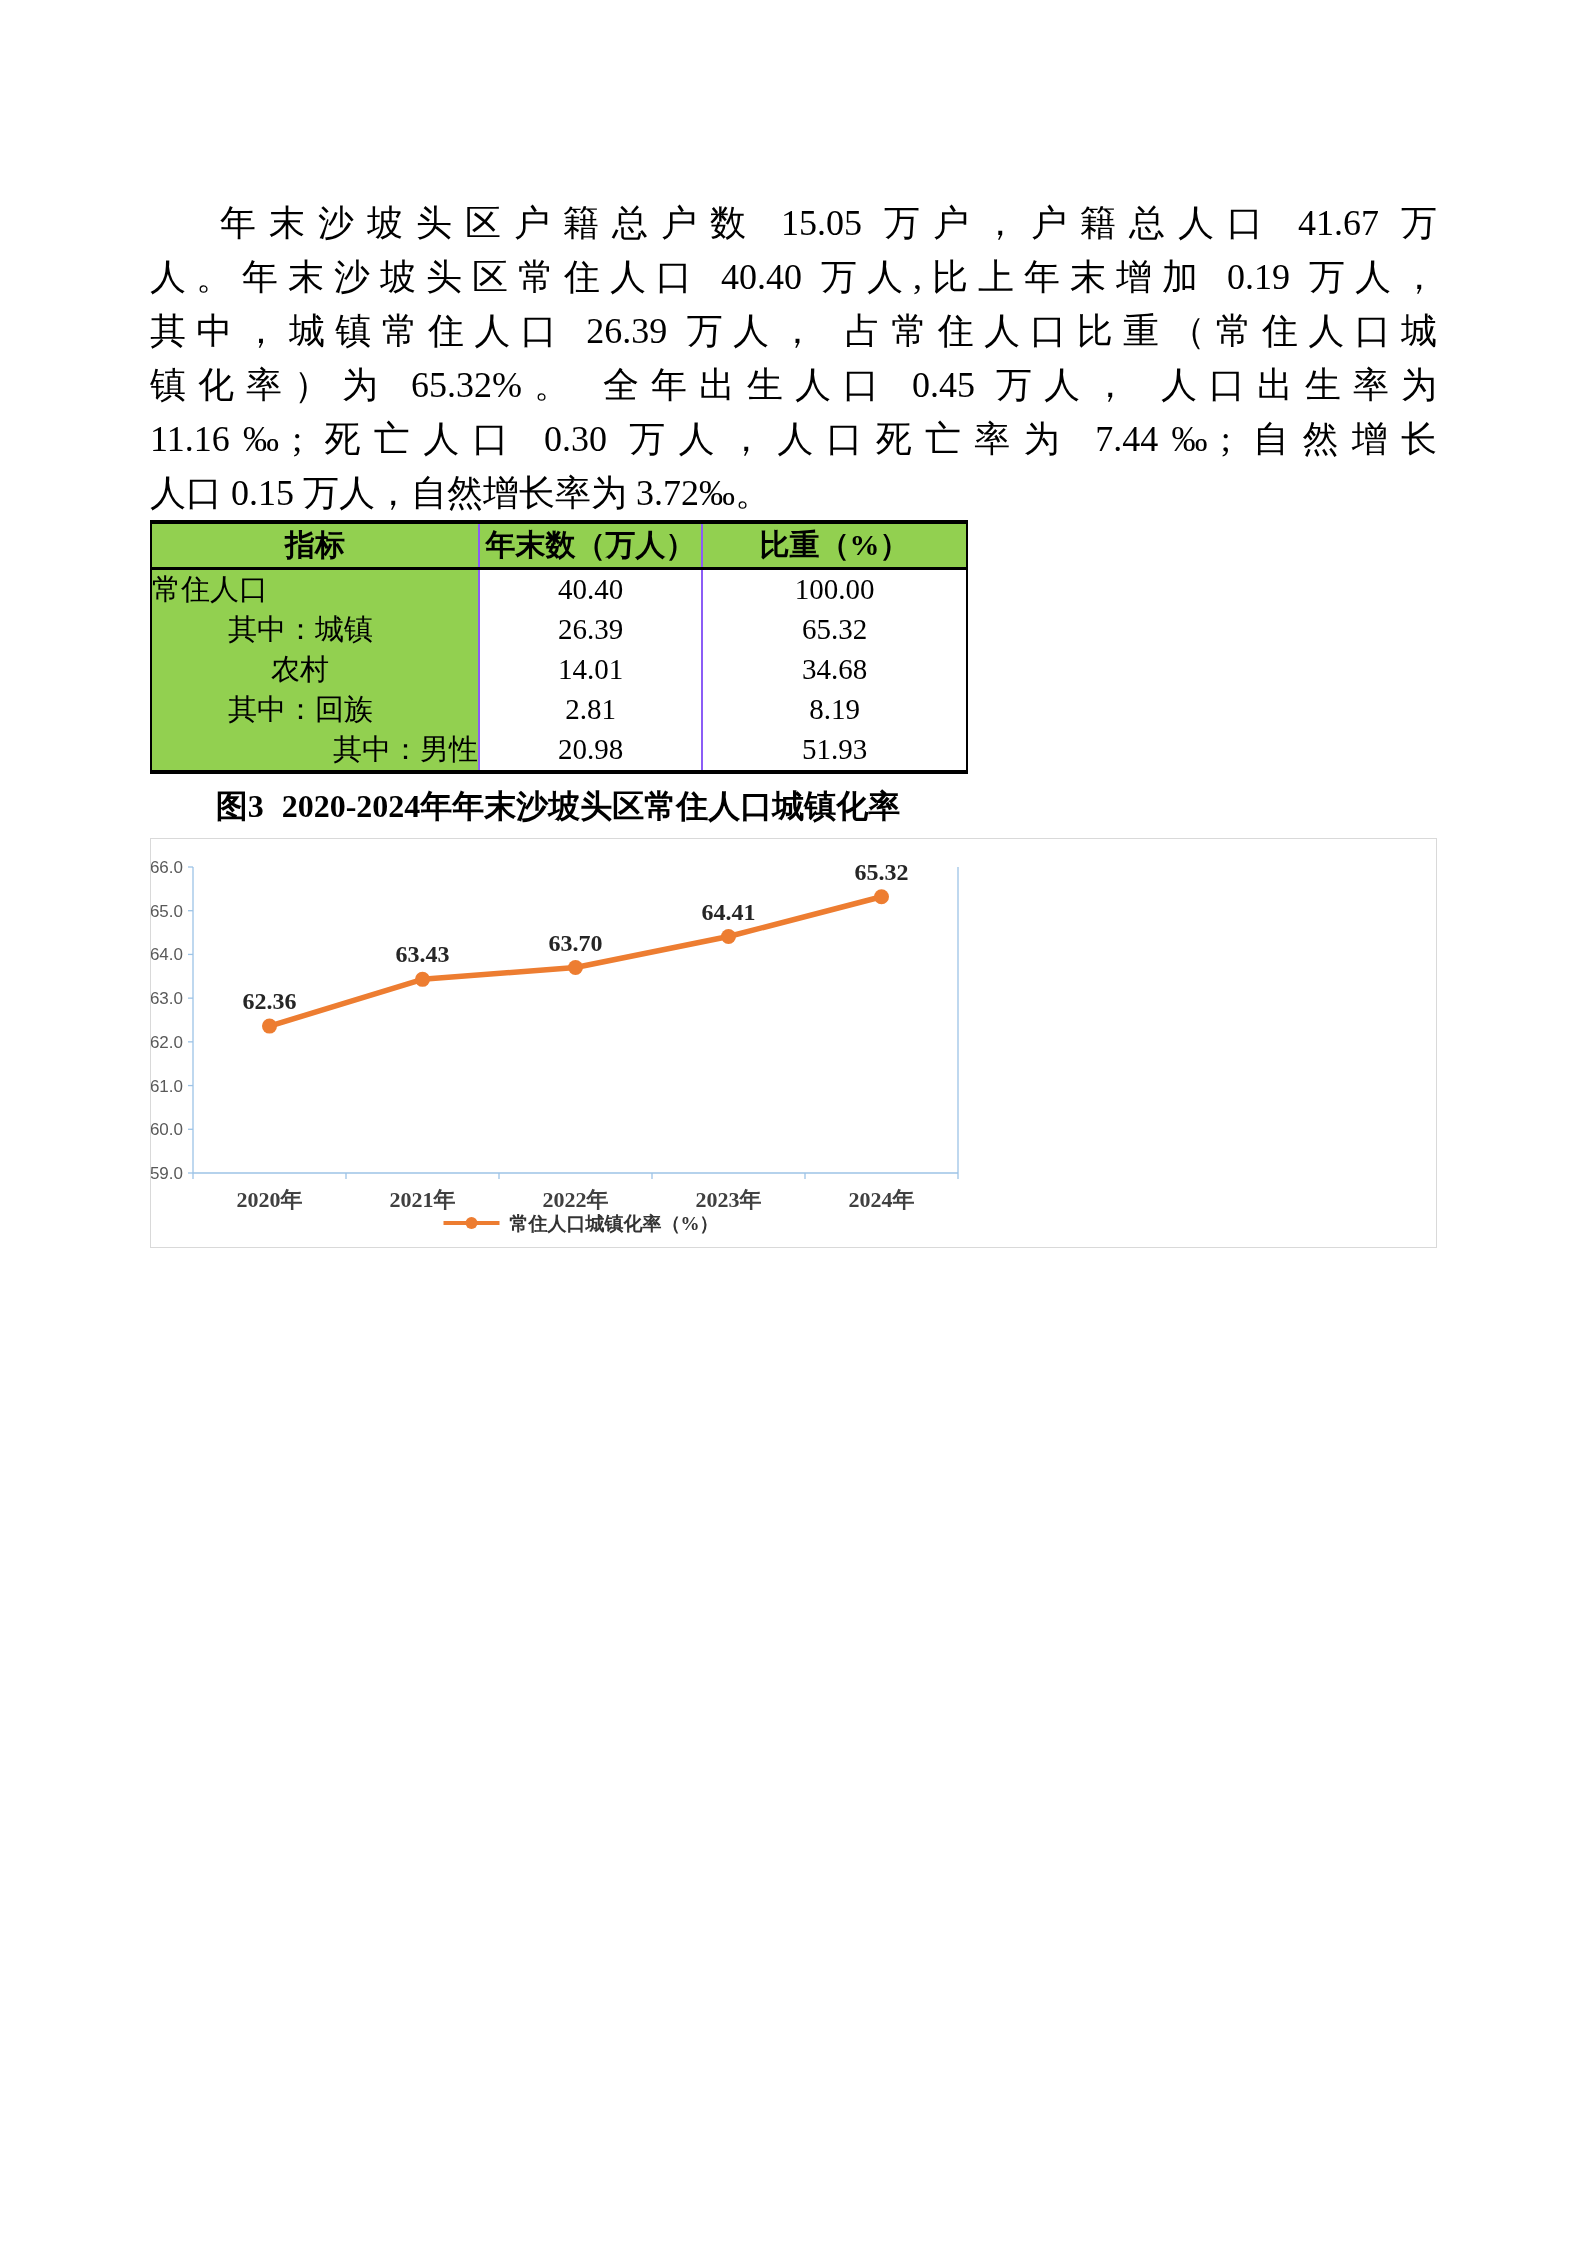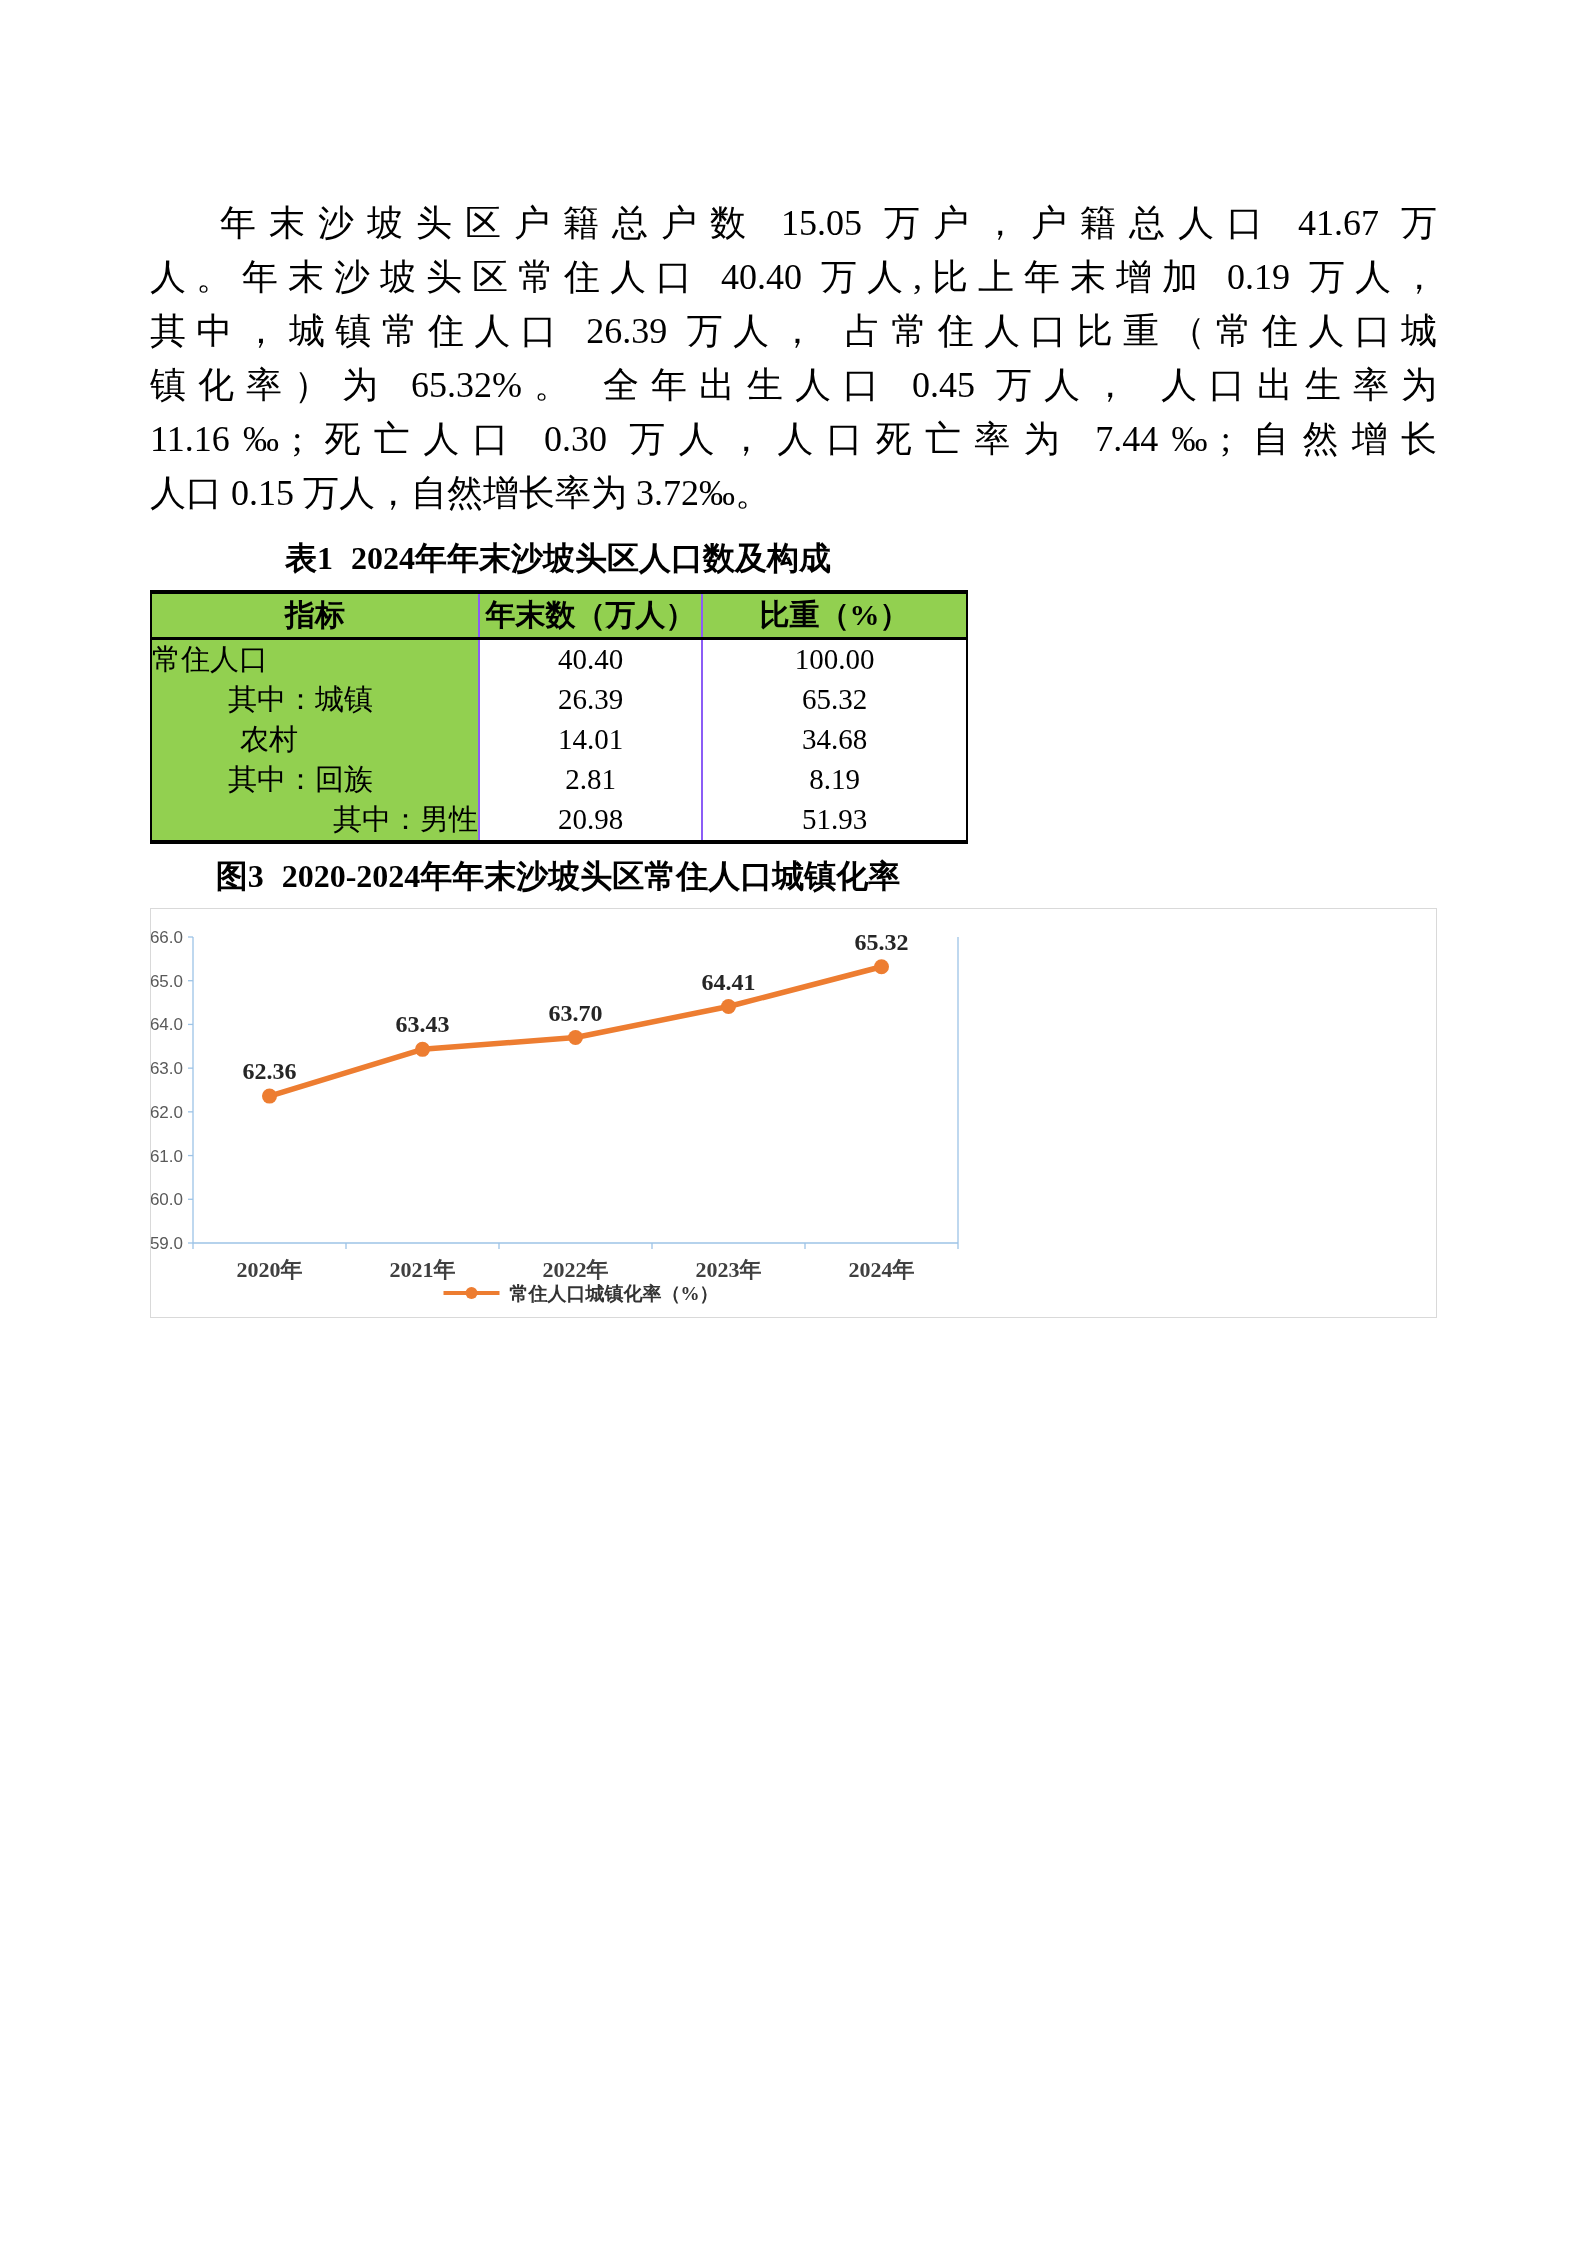--- a/index.html
+++ b/index.html
@@ -63,21 +63,21 @@
   }
   .pop-table td {
     height:37px;
     font-size:29px;
     vertical-align:middle;
   }
   .pop-table th + th, .pop-table td + td { border-left:2px solid #8b5cf6; }
   .pop-table td.num { text-align:center; }
   .pop-table td.ind.i1 { }
   .pop-table td.ind.i2 { padding-left:76px; }
-  .pop-table td.ind.i3 { padding-left:88px; }
+  .pop-table td.ind.i3 { padding-left:119px; }
 
   
   .chart-box {
     width:1287px;
     height:410px;
     border:1px solid #d9d9d9;
     background:#ffffff;
   }
 
   .page-number {
@@ -95,23 +95,20 @@
 
     <div class="paragraph">
       <div class="para-line first">年末沙坡头区户籍总户数 15.05 万户，户籍总人口 41.67 万</div>
       <div class="para-line">人。年末沙坡头区常住人口 40.40 万人,比上年末增加 0.19 万人，</div>
       <div class="para-line">其中，城镇常住人口 26.39 万人， 占常住人口比重（常住人口城</div>
       <div class="para-line">镇化率）为 65.32%。 全年出生人口 0.45 万人， 人口出生率为</div>
       <div class="para-line">11.16‰; 死亡人口 0.30 万人，人口死亡率为 7.44‰; 自然增长</div>
       <div class="para-line last">人口 0.15 万人，自然增长率为 3.72‰。</div>
     </div>
 
-    <div class="caption table-caption">
-      <span class="cap-label">表1</span><span class="cap-title">2024年年末沙坡头区人口数及构成</span>
-    </div>
 
     <table class="pop-table">
       <colgroup>
           <col class="c1">
           <col class="c2">
           <col class="c3">
         </colgroup>
       <thead>
         <tr>
           <th style="background-color: rgb(146, 208, 80);">指标</th>

